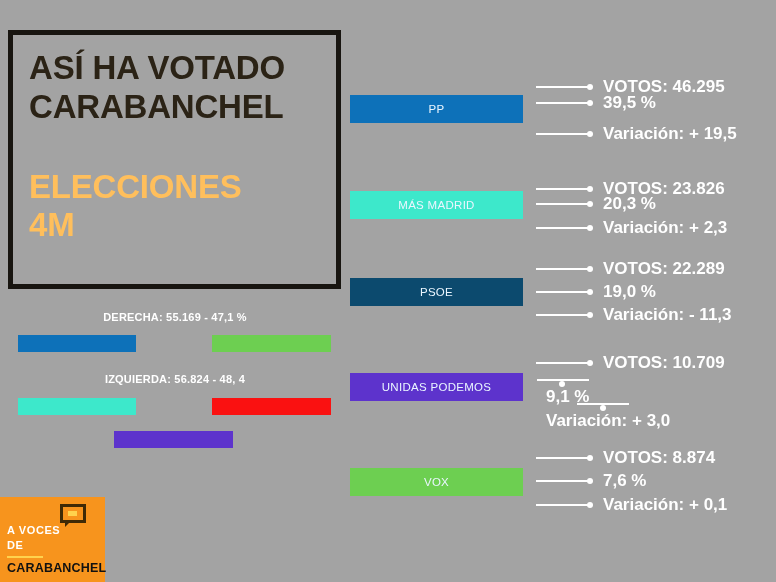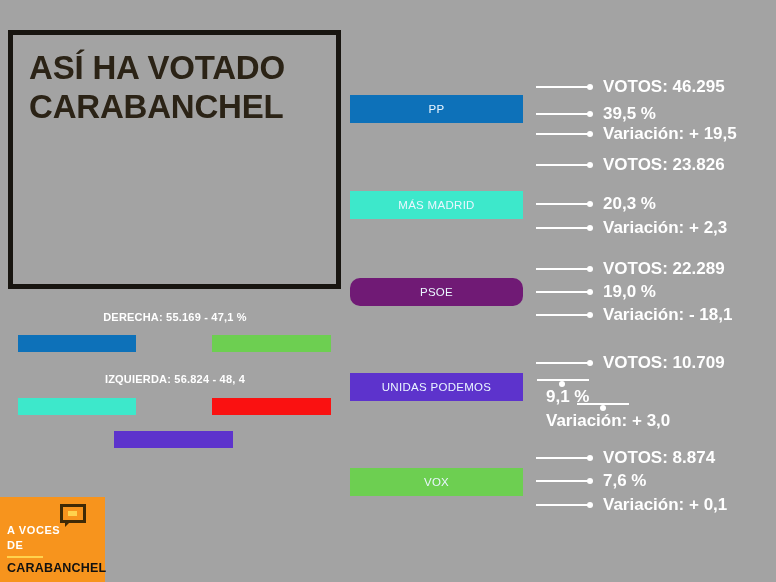--- a/index.html
+++ b/index.html
@@ -128,76 +128,78 @@
   }
 </style>
 </head>
 <body>
 
 <div id="stage">
 
   <div id="title-card">
     <div id="title-main">ASÍ HA VOTADO
 CARABANCHEL</div>
+    <div id="title-sub">ELECCIONES
+4M</div>
   </div>
 
   <div id="parties-panel">
       <div class="party-bar" style="top: 95px; background: rgb(13, 113, 185); justify-content: center;">
         <span>PP</span>
       </div>
       <div class="stat-line" style="top: 80px;">
         <span class="stat-rule"></span>
         <span class="stat-dot"></span>
         <span class="stat-text">VOTOS: 46.295</span>
       </div>
-      <div class="stat-line" style="top: 107px; text-align: right;">
+      <div class="stat-line" style="top: 96px; text-align: right;">
         <span class="stat-rule"></span>
         <span class="stat-dot"></span>
         <span class="stat-text">39,5 %</span>
       </div>
       <div class="stat-line" style="top: 127px;">
         <span class="stat-rule"></span>
         <span class="stat-dot"></span>
         <span class="stat-text">Variación: + 19,5</span>
       </div>
       <div class="party-bar" style="top: 191px; background: rgb(61, 232, 203);">
         <span>MÁS MADRID</span>
       </div>
-      <div class="stat-line" style="top: 158px;">
+      <div class="stat-line" style="top: 182px;">
         <span class="stat-rule"></span>
         <span class="stat-dot"></span>
         <span class="stat-text">VOTOS: 23.826</span>
       </div>
       <div class="stat-line" style="top: 197px;">
         <span class="stat-rule"></span>
         <span class="stat-dot"></span>
         <span class="stat-text">20,3 %</span>
       </div>
       <div class="stat-line" style="top: 221px;">
         <span class="stat-rule"></span>
         <span class="stat-dot"></span>
         <span class="stat-text">Variación: + 2,3</span>
       </div>
-      <div class="party-bar" style="top: 278px; background: #701a75; border-radius: 10px;">
+      <div class="party-bar" style="top: 278px; background: #0c4a6e;">
         <span>PSOE</span>
       </div>
       <div class="stat-line" style="top: 262px;">
         <span class="stat-rule"></span>
         <span class="stat-dot"></span>
         <span class="stat-text">VOTOS: 22.289</span>
       </div>
       <div class="stat-line" style="top: 285px;">
         <span class="stat-rule"></span>
         <span class="stat-dot"></span>
         <span class="stat-text">19,0 %</span>
       </div>
       <div class="stat-line" style="top: 308px;">
         <span class="stat-rule"></span>
         <span class="stat-dot"></span>
-        <span class="stat-text">Variación: - 18,1</span>
+        <span class="stat-text">Variación: - 11,3</span>
       </div>
       <div class="party-bar" style="top: 373px; background: rgb(93, 51, 204);">
         <span>UNIDAS PODEMOS</span>
       </div>
       <div class="stat-line" style="top: 356px;">
         <span class="stat-rule"></span>
         <span class="stat-dot"></span>
         <span class="stat-text">VOTOS: 10.709</span>
       </div>
       <div class="stat-line" style="top: 379px; flex-direction: column;">

